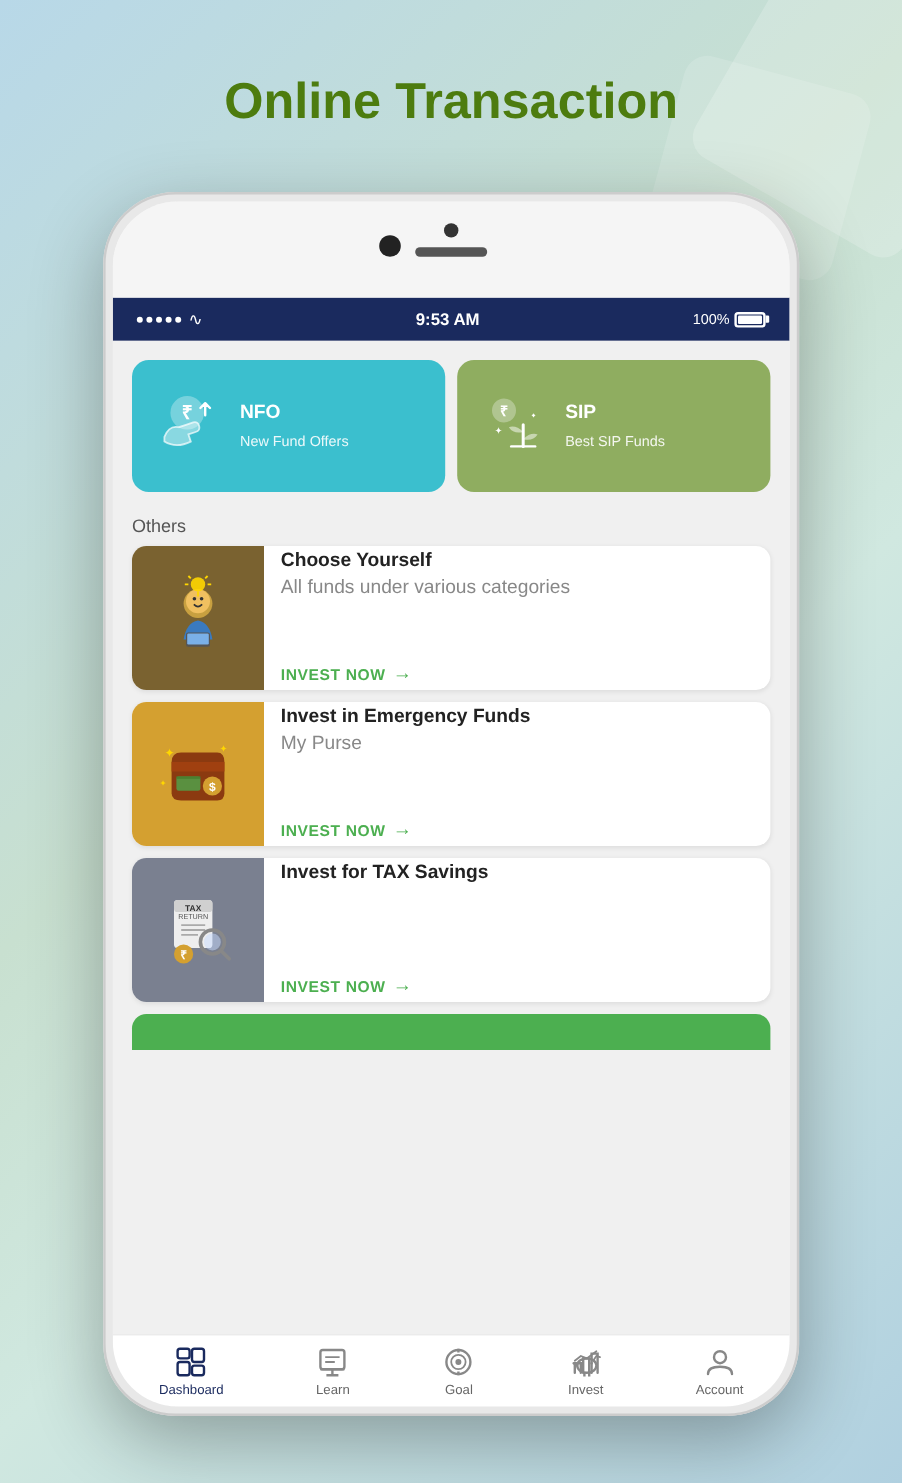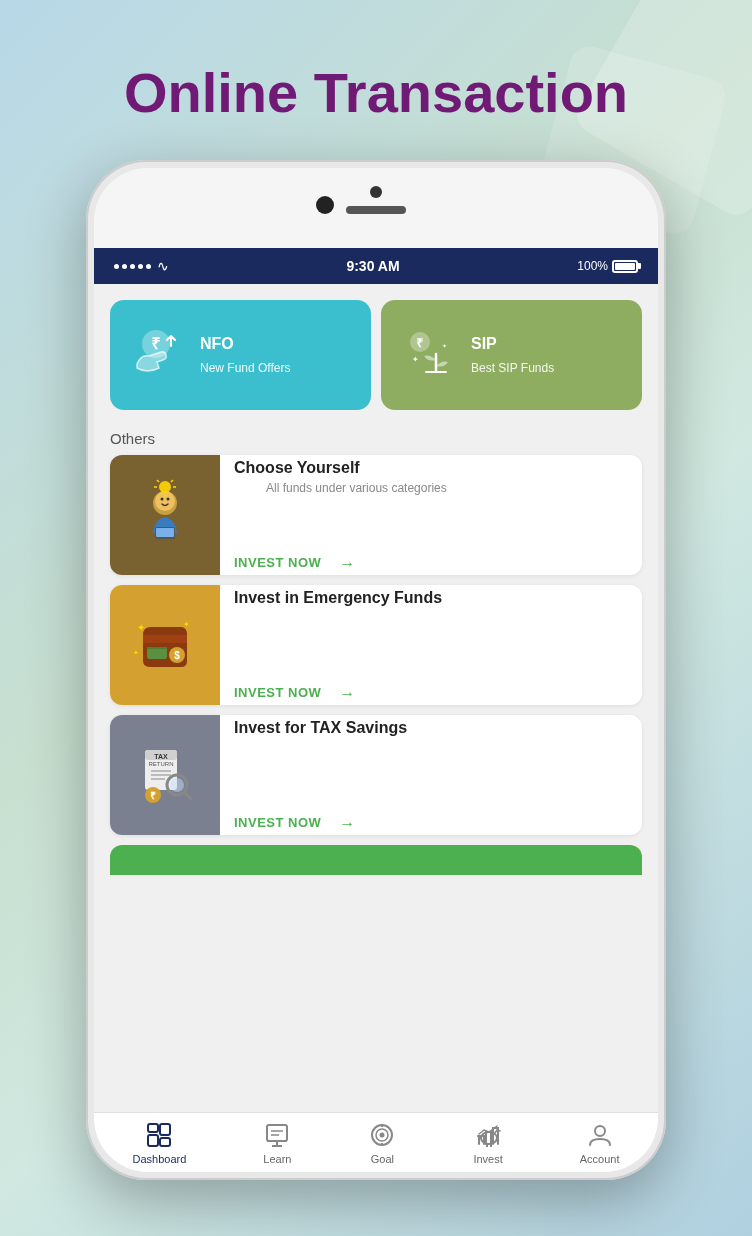--- a/index.html
+++ b/index.html
@@ -29,23 +29,23 @@
       transform: rotate(15deg);
       border-radius: 20px;
     }
 
     
     .page-title {
       position: absolute;
       top: 60px;
       left: 0; right: 0;
       text-align: center;
-      font-size: 56px;
+      font-size: 42px;
       font-weight: 800;
-      color: #701a75;
+      color: #4d7c0f;
       z-index: 2;
     }
 
     
     .phone-frame {
       position: absolute;
       top: 160px;
       left: 50%;
       transform: translateX(-50%);
       width: 580px;
@@ -216,25 +216,25 @@
     .item-image-3 { background: #7a8090; }
 
     .item-content {
       flex: 1;
       padding: 4px 14px;
       display: flex;
       flex-direction: column;
       justify-content: space-between;
     }
     .item-title { font-size: 16px; font-weight: 600; color: #222; }
-    .item-subtitle { font-size: 12px; color: #888; margin-top: 4px; margin-left: 32px; }
+    .item-subtitle { font-size: 16px; color: #888; margin-top: 4px; }
     .invest-now {
       display: flex;
       align-items: center;
-      gap: 18px;
+      gap: 6px;
       margin-top: 20px;
       font-size: 13px;
       font-weight: 700;
       color: #4caf50;
       letter-spacing: 0.5px;
     }
     .arrow-right { font-size: 16px; }
 
     
     .bottom-nav {
@@ -301,21 +301,21 @@
       <div class="status-left">
         <div class="status-dots">
           <div class="status-dot"></div>
           <div class="status-dot"></div>
           <div class="status-dot"></div>
           <div class="status-dot"></div>
           <div class="status-dot"></div>
         </div>
         <span class="wifi-icon">∿</span>
       </div>
-      <div class="status-center">9:30 AM</div>
+      <div class="status-center">9:53 AM</div>
       <div class="status-right">
         <span class="battery-text">100%</span>
         <div class="battery-bar">
           <div class="battery-fill"></div>
         </div>
       </div>
     </div>
 
     <div class="screen-content">
 
@@ -416,20 +416,21 @@
             <rect x="22" y="42" width="20" height="2" fill="#4a8030"></rect>
 
             <text x="12" y="26" font-size="10" fill="#ffd700">✦</text>
             <text x="58" y="22" font-size="8" fill="#ffd700">✦</text>
             <text x="8" y="50" font-size="7" fill="#ffd700">✦</text>
           </svg>
         </div>
         <div class="item-content">
           <div>
             <div class="item-title">Invest in Emergency Funds</div>
+            <div class="item-subtitle">My Purse</div>
           </div>
           <div class="invest-now">
             <span>INVEST NOW</span>
             <span class="arrow-right">→</span>
           </div>
         </div>
       </div>
 
       <div class="list-item">
         <div class="item-image item-image-3">

